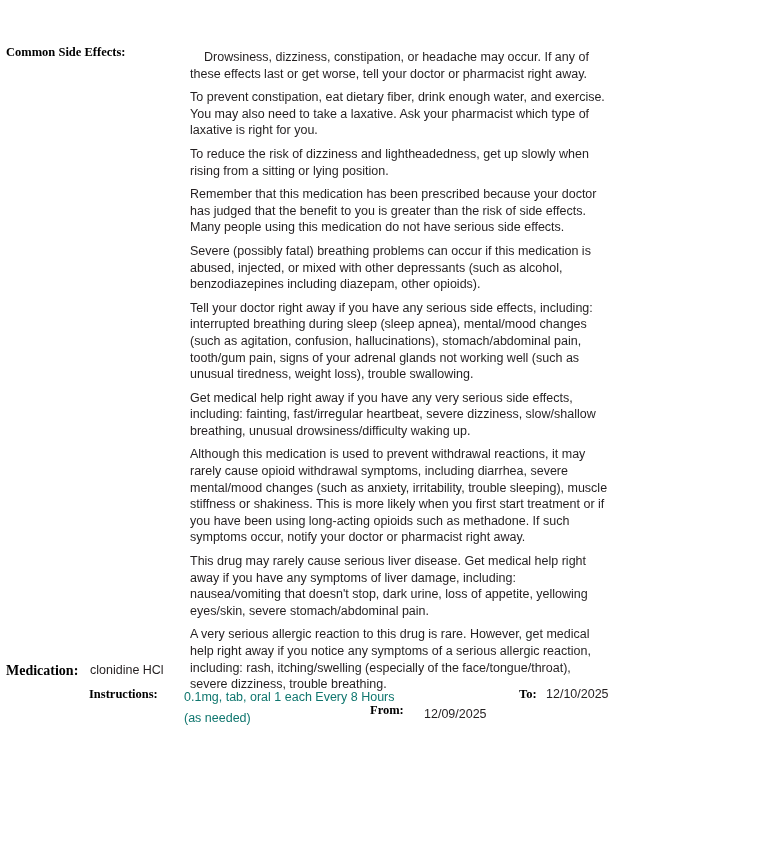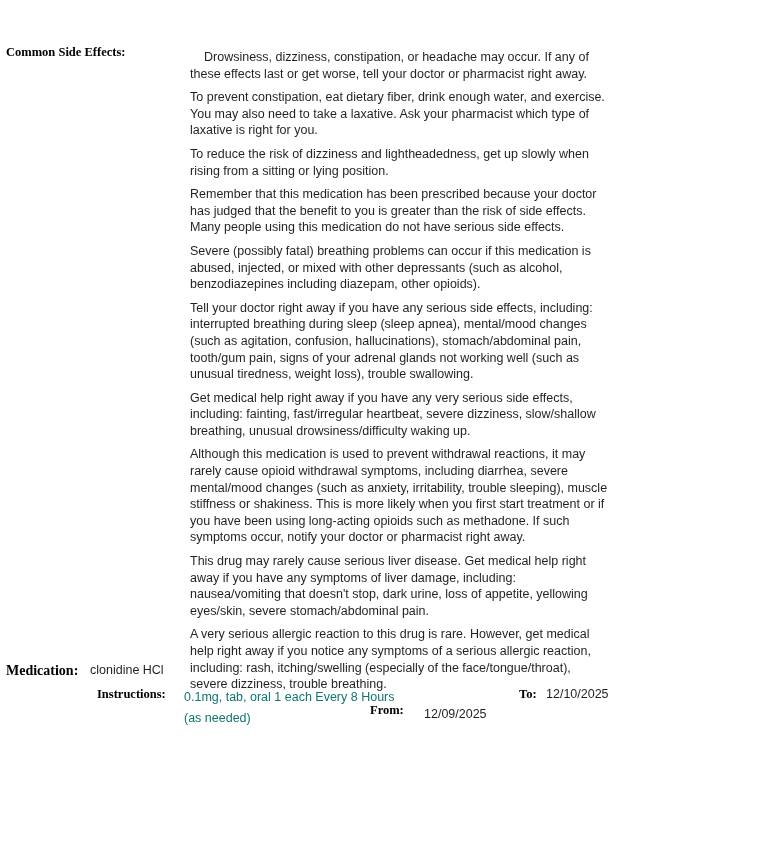--- a/index.html
+++ b/index.html
@@ -93,21 +93,20 @@
     width: 768px;
   }
   .instr-label {
     position: absolute;
     left: 89px;
     top: 0px;
     font-weight: bold;
     font-size: 12.5px;
     font-family: "Liberation Serif", serif;
     white-space: nowrap;
-    margin-left: 8px;
   }
   .instr-value {
     position: absolute;
     left: 184px;
     top: 0px;
     width: 218px;
     font-size: 12.5px;
     line-height: 21px;
     color: #0f766e;
   }

